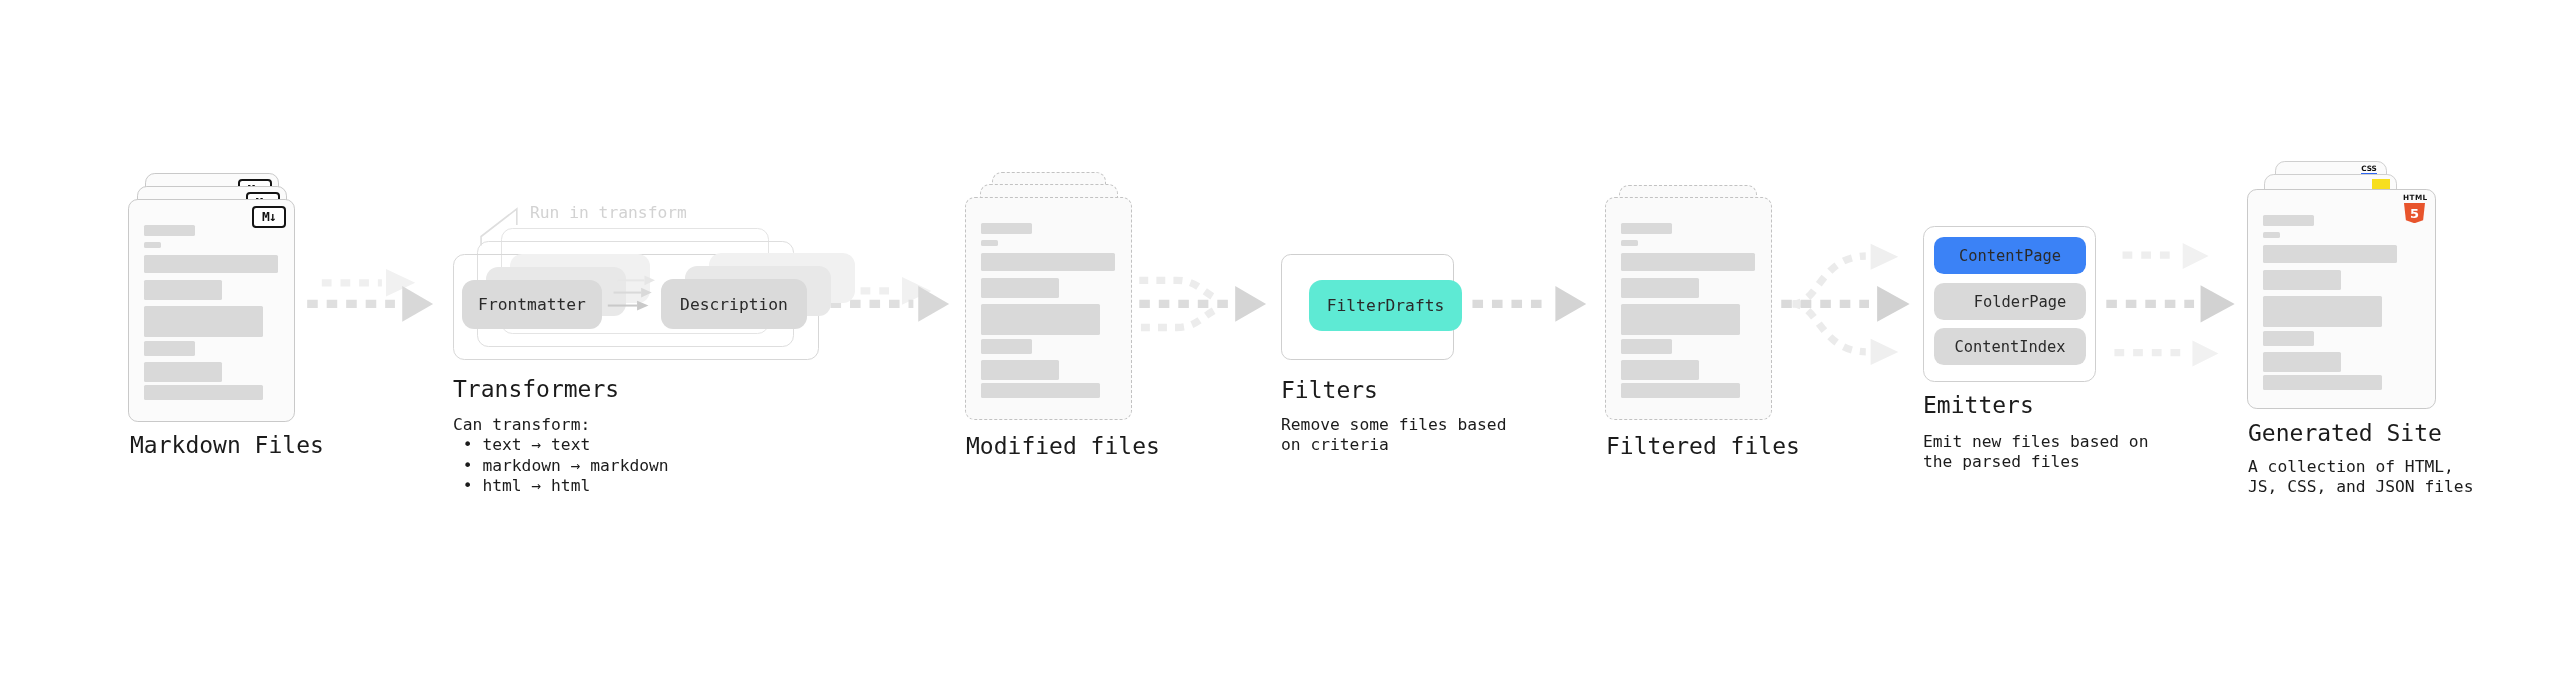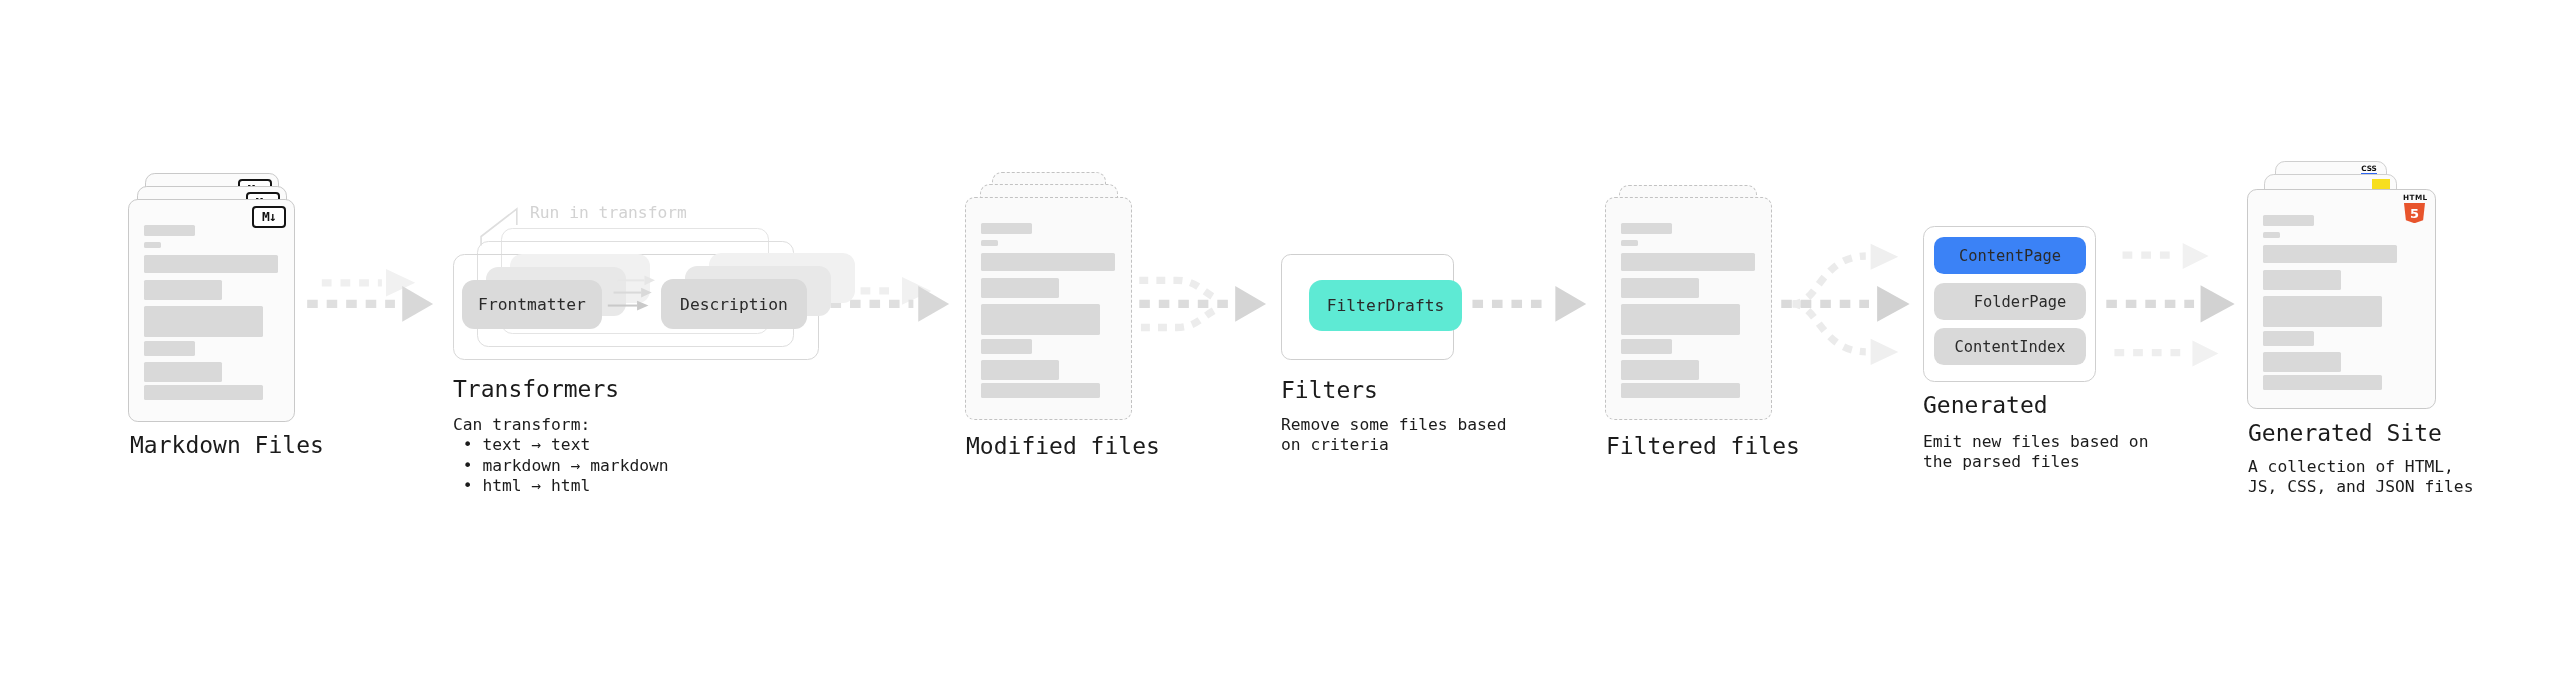--- a/index.html
+++ b/index.html
@@ -168,21 +168,21 @@
       </div>
   </div>
   <div class="label" style="left:1606px;top:432px;">Filtered files</div>
 
   <div>
     <div class="obox" style="left:1923px;top:226px;width:173px;height:156px;border-color:#cfcfcf;background:#ffffff;"></div>
     <div class="pill" style="left:1934px;top:237px;width:152px;height:37px;border-radius:9.8px;font-size:15.4px;background:#3b82f6;">ContentPage</div>
     <div class="pill" style="left:1934px;top:283px;width:152px;height:37px;border-radius:9.8px;font-size:15.4px;background:#d9d9d9;padding-left:20px;">FolderPage</div>
     <div class="pill" style="left:1934px;top:328px;width:152px;height:37px;border-radius:9.8px;font-size:15.4px;background:#d9d9d9;">ContentIndex</div>
   </div>
-  <div class="label" style="left:1923px;top:391px;">Generated</div>
+  <div class="label" style="left:1923px;top:391px;">Emitters</div>
   <div class="note" style="left:1923px;top:432px;">Emit new files based on
 the parsed files</div>
 
   <div>
     <div class="card" style="left:2275px;top:161px;width:112px;height:37px;border-color:#cfcfcf;">
       <div class="css-badge" style="right:8px;top:3.3px;">
         <div class="css-word">CSS</div>
         <div class="css-bar"></div>
       </div>
     </div>

